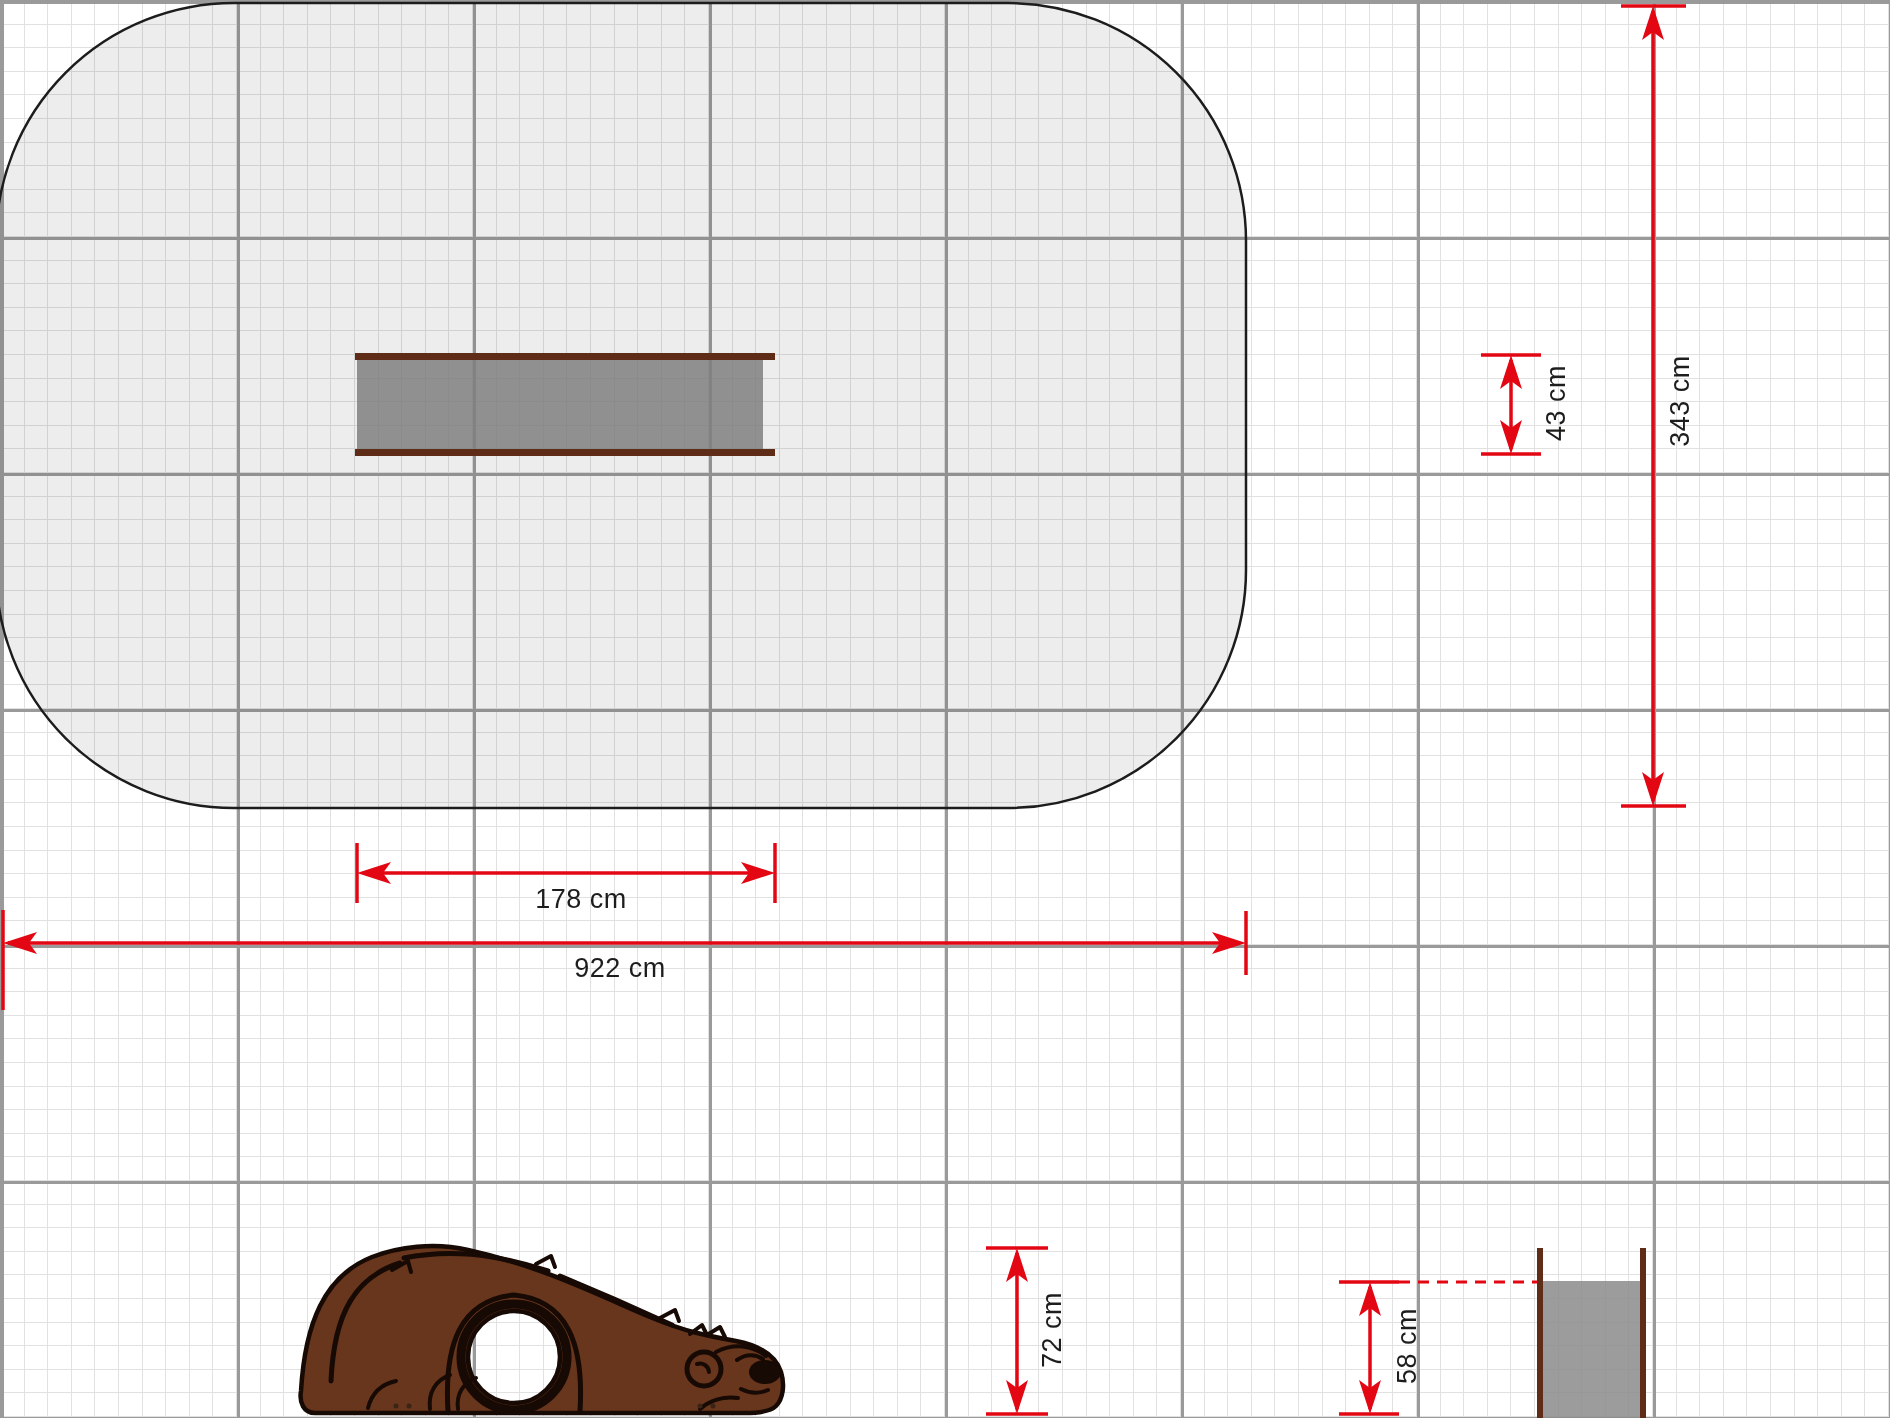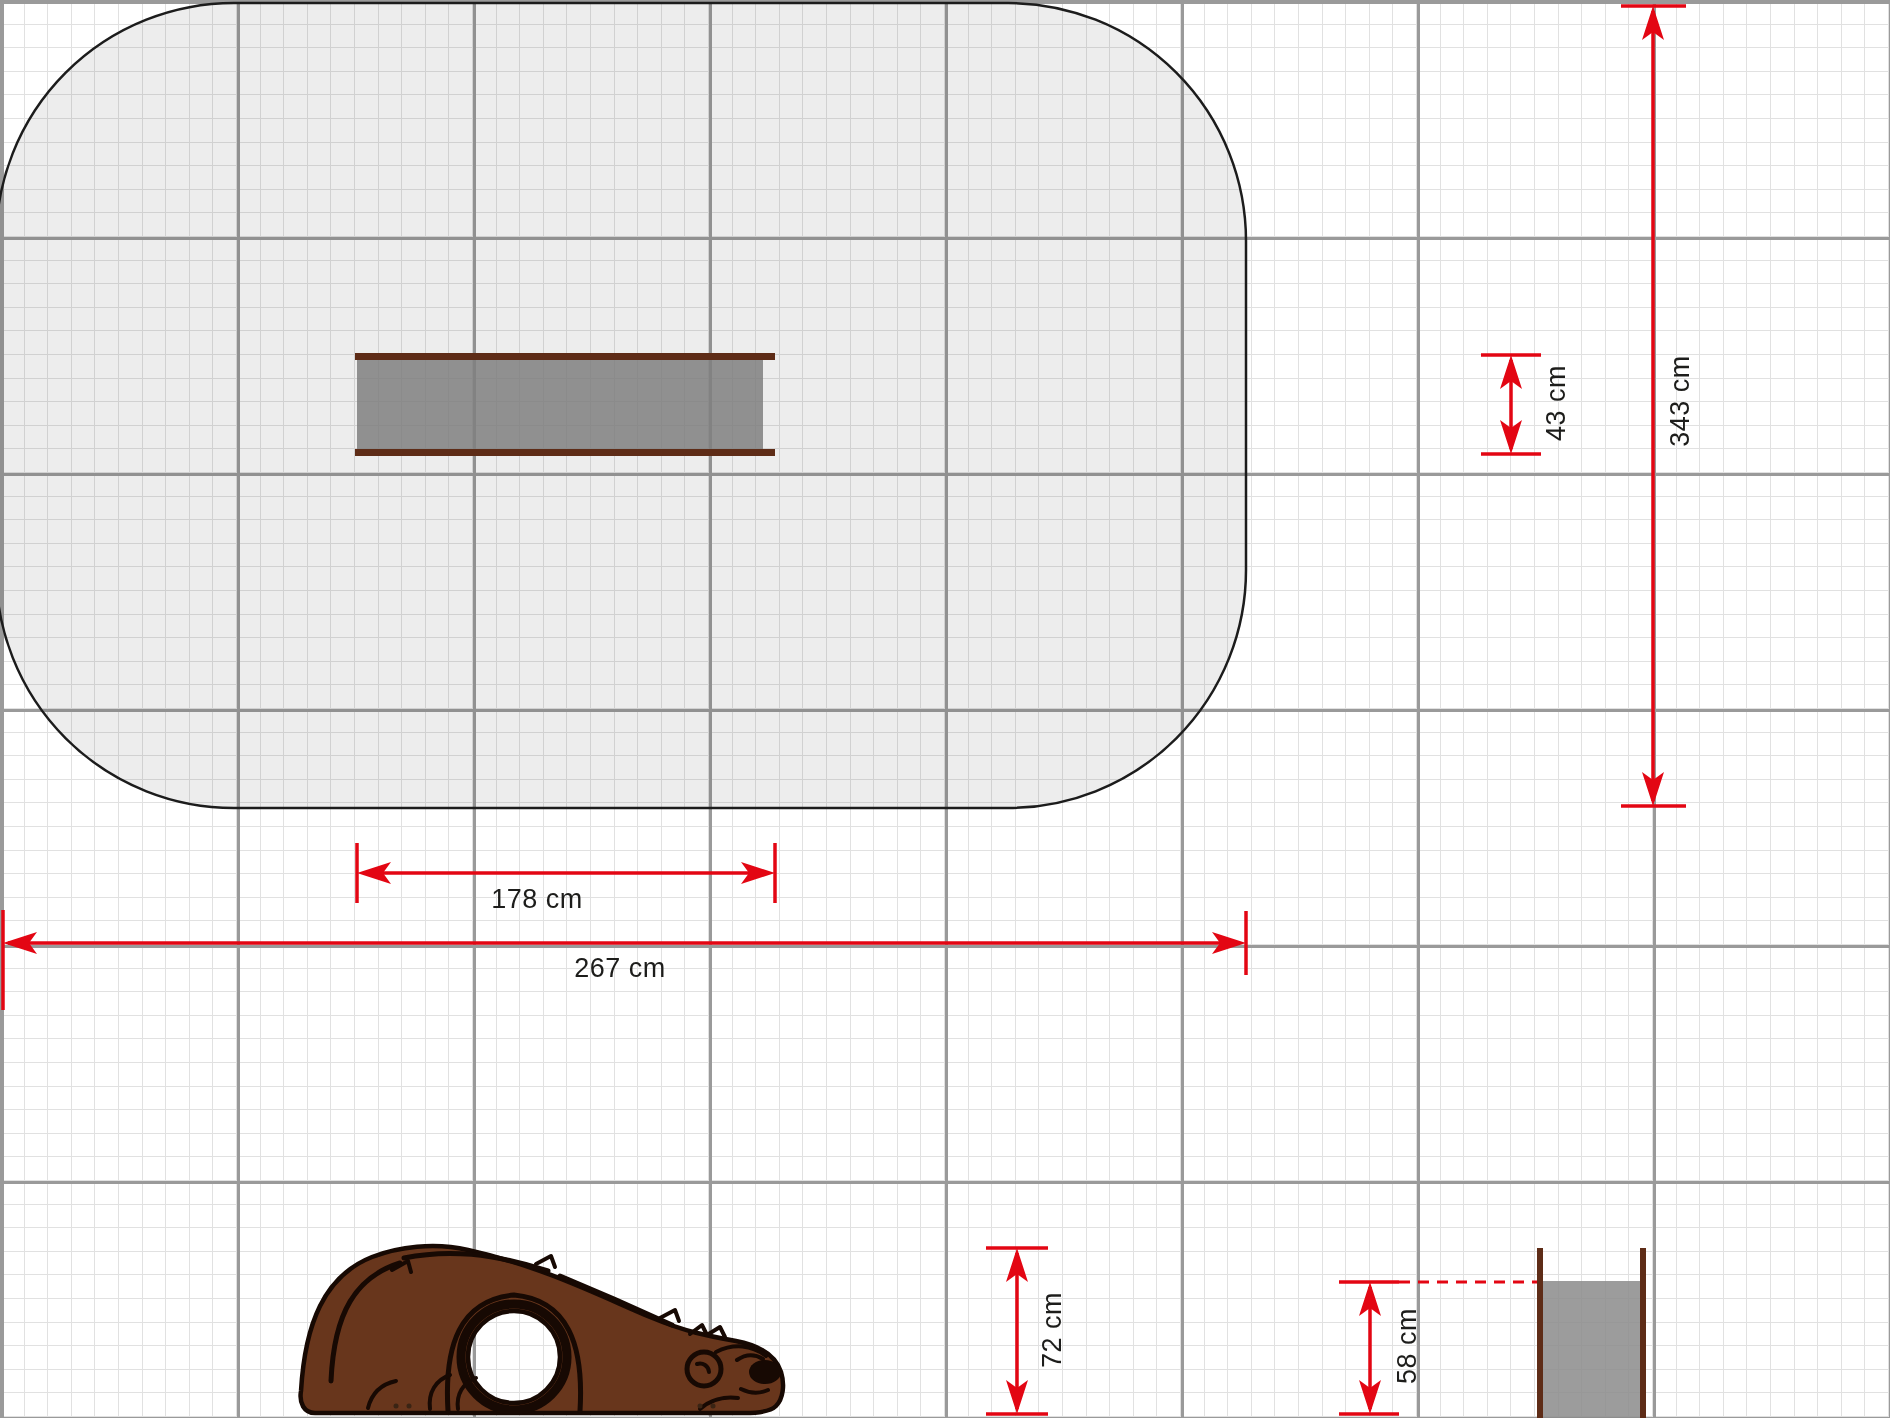--- a/index.html
+++ b/index.html
@@ -152,23 +152,23 @@
     <g stroke="#e30613" fill="#e30613">
       <line x1="1339" y1="1282" x2="1399" y2="1282" stroke-width="3.5"></line>
       <line x1="1399" y1="1282" x2="1537" y2="1282" stroke-width="3" stroke-dasharray="11 8"></line>
       <line x1="1339" y1="1414" x2="1399" y2="1414" stroke-width="3.5"></line>
       <line x1="1370" y1="1287" x2="1370" y2="1409" stroke-width="3.5"></line>
       <polygon points="1370,1282 1359,1316 1370,1308 1381,1316" stroke="none"></polygon>
       <polygon points="1370,1414 1359,1380 1370,1388 1381,1380" stroke="none"></polygon>
     </g>
   </svg>
 
-  <div class="dim-label" style="left:537px; top:899px;">178 cm</div>
+  <div class="dim-label" style="left:581px; top:899px;">178 cm</div>
 
-  <div class="dim-label" style="left:620px; top:968px;">267 cm</div>
+  <div class="dim-label" style="left:620px; top:968px;">922 cm</div>
 
   <div class="dim-label vertical" style="left:1556px; top:403px;">43 cm</div>
 
   <div class="dim-label vertical" style="left:1680px; top:401px;">343 cm</div>
 
   <div class="dim-label vertical" style="left:1052px; top:1330px;">72 cm</div>
 
   <div class="dim-label vertical" style="left:1407px; top:1346px;">58 cm</div>
 
 </div>

